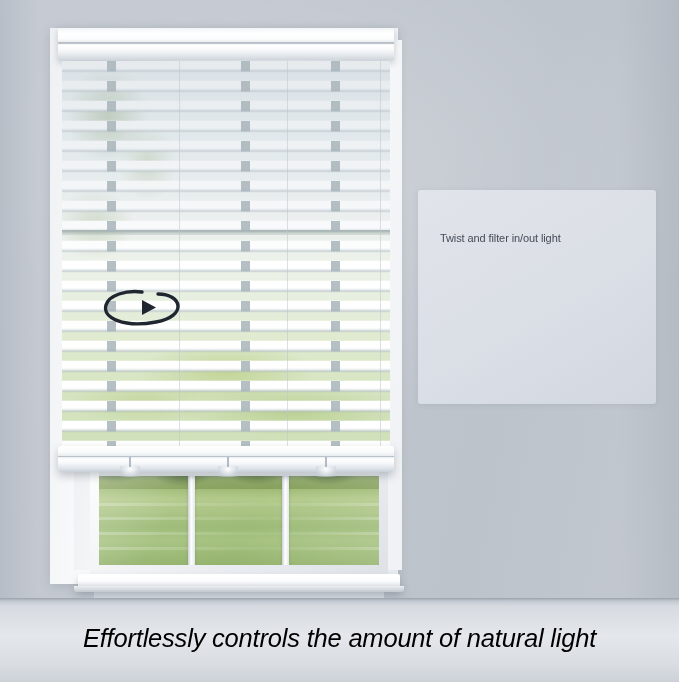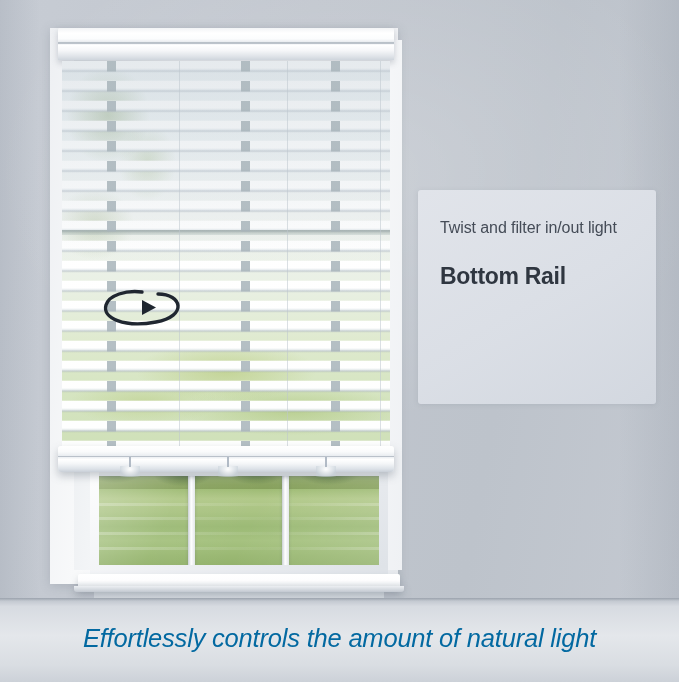--- a/index.html
+++ b/index.html
@@ -35,21 +35,21 @@
     background:linear-gradient(180deg, #b9bfc8 0%, #d7dbe1 10%, #e4e7eb 45%, #d9dde2 80%, #ccd1d8 100%);
   }
   .floor-top-line {
     position:absolute; left:0; top:598px; width:679px; height:3px;
     background:linear-gradient(180deg, rgba(120,128,140,.45), rgba(120,128,140,0));
   }
   .caption {
     position:absolute; left:0; top:612px; width:679px; height:52px;
     display:flex; align-items:center; justify-content:center;
     font-style:italic; font-weight:300; font-size:25.5px;
-    letter-spacing:-0.2px; color:#0369a1;
+    letter-spacing:-0.2px; color:#000000;
     white-space:nowrap;
   }
 
   
   .window-wrap { position:absolute; left:36px; top:26px; width:380px; height:580px; }
 
   
   .casing {
     position:absolute; left:14px; top:2px; width:348px; height:556px;
     background:linear-gradient(95deg,#eef0f3 0%,#f8f9fa 18%,#ffffff 50%,#f4f5f7 82%,#e6e9ed 100%);
@@ -254,22 +254,22 @@
     background:linear-gradient(150deg, rgba(226,229,235,.96) 0%, rgba(220,224,231,.94) 55%, rgba(212,217,225,.93) 100%);
     border-radius:3px;
     box-shadow:0 1px 5px rgba(110,120,135,.18);
     padding:24px 22px 0 22px;
   }
   .co-title {
     font-size:23px; font-weight:700; color:#2f3640;
     letter-spacing:-0.3px; line-height:1.1;
   }
   .co-body {
-    font-size:16px; font-weight:300; color:#454c57;
-    line-height:1.33; margin-top:3px; letter-spacing:-0.1px;
+    font-size:11px; font-weight:300; color:#454c57;
+    line-height:1.33; margin-top:17px; letter-spacing:-0.1px;
   }
   .co-group + .co-group { margin-top:26px; }
 </style>
 </head>
 <body>
 
 <div id="scene">
 
   <div class="wall"></div>
   <div class="wall-shade-left"></div>
@@ -334,21 +334,20 @@
     </div>
   </div>
 
   <div class="callout">
 
     <div class="co-group">
       <div class="co-body">Twist and filter in/out light</div>
     </div>
 
     <div class="co-group">
-      <div class="co-title">Bottom Rail</div>
     </div>
 
   </div>
 
   <div class="floor-band"></div>
   <div class="floor-top-line"></div>
   <div class="caption">Effortlessly controls the amount of natural light</div>
 
 </div>
 

